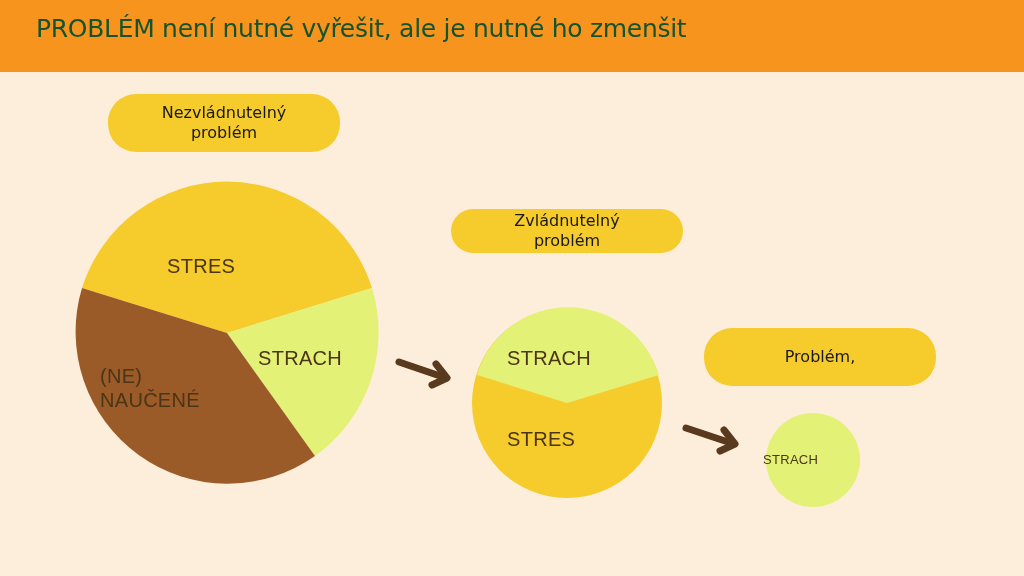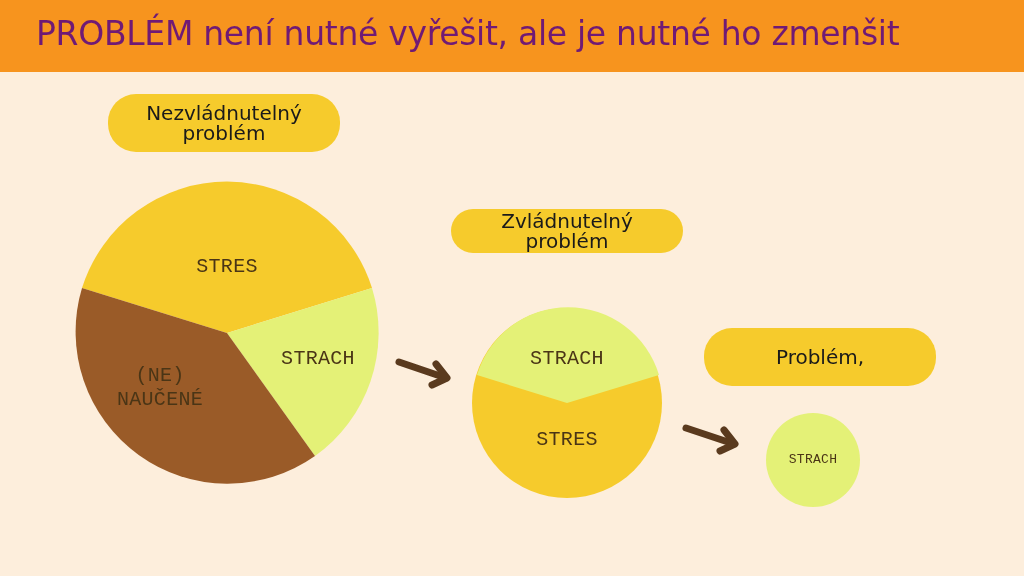--- a/index.html
+++ b/index.html
@@ -7,33 +7,33 @@
     width: 1024px; height: 576px; position: relative; overflow: hidden;
     background: #FDEEDC;
     font-family: "DejaVu Sans", "Liberation Sans", sans-serif;
   }
   .header {
     position: absolute; left: 0; top: 0; width: 1024px; height: 72px;
     background: #F7941E;
   }
   .header-title {
     position: absolute; left: 36px; top: 14px;
-    font-size: 33px; color: #701a75; letter-spacing: -0.3px;
+    font-size: 25px; color: #14532d; letter-spacing: -0.3px;
     font-family: "DejaVu Sans", sans-serif;
   }
   .pill {
     position: absolute; background: #F6CB2C; border-radius: 28px;
     display: flex; align-items: center; justify-content: center;
-    text-align: center; color: #1a1a1a; font-size: 20px; line-height: 20px;
+    text-align: center; color: #1a1a1a; font-size: 16px; line-height: 20px;
   }
   .pill span { display: block; }
   svg.diagram { position: absolute; left: 0; top: 0; }
   .slabel {
-    position: absolute; color: #4a3516; text-align: center;
-    font-family: Liberation Mono, monospace; letter-spacing: 0.3px;
+    position: absolute; color: #4a3516; 
+    font-family: Liberation Sans, sans-serif; letter-spacing: 0.3px;
   }
 </style>
 </head>
 <body>
 
 <div class="header">
   <div class="header-title">PROBLÉM není nutné vyřešit, ale je nutné ho zmenšit</div>
 </div>
 
 <div class="pill" style="left:108px; top:94px; width:232px; height:58px;">

